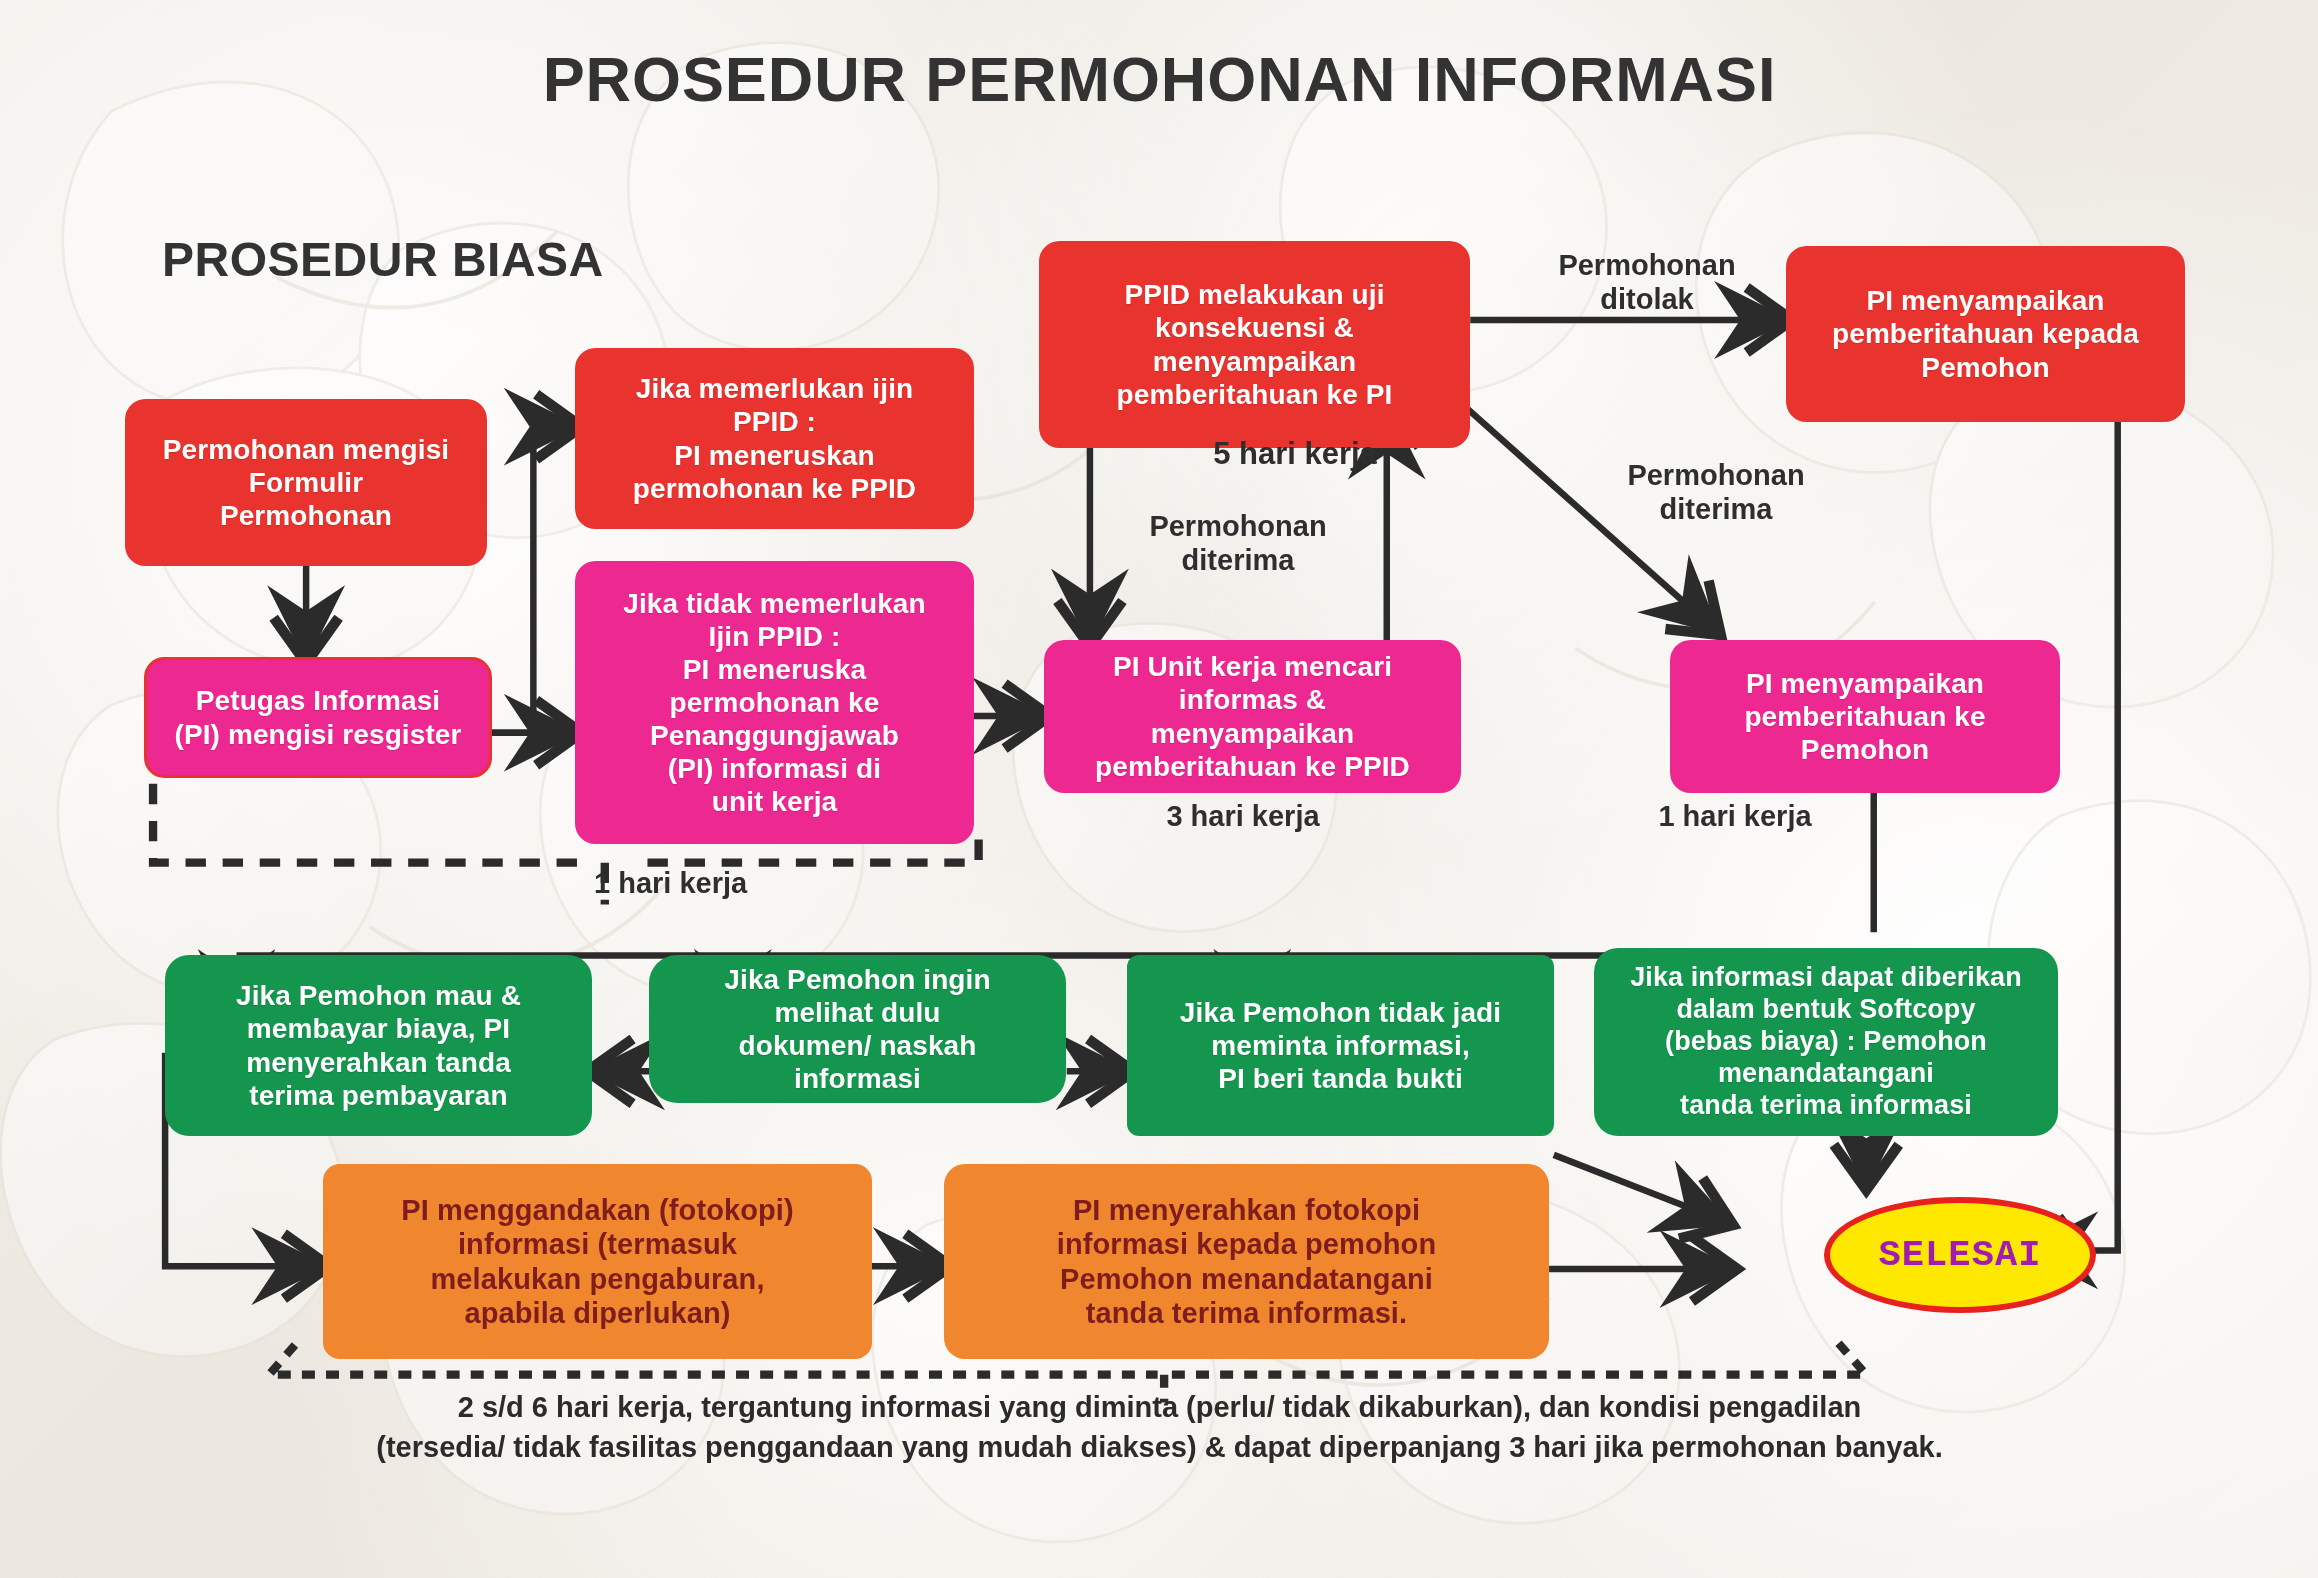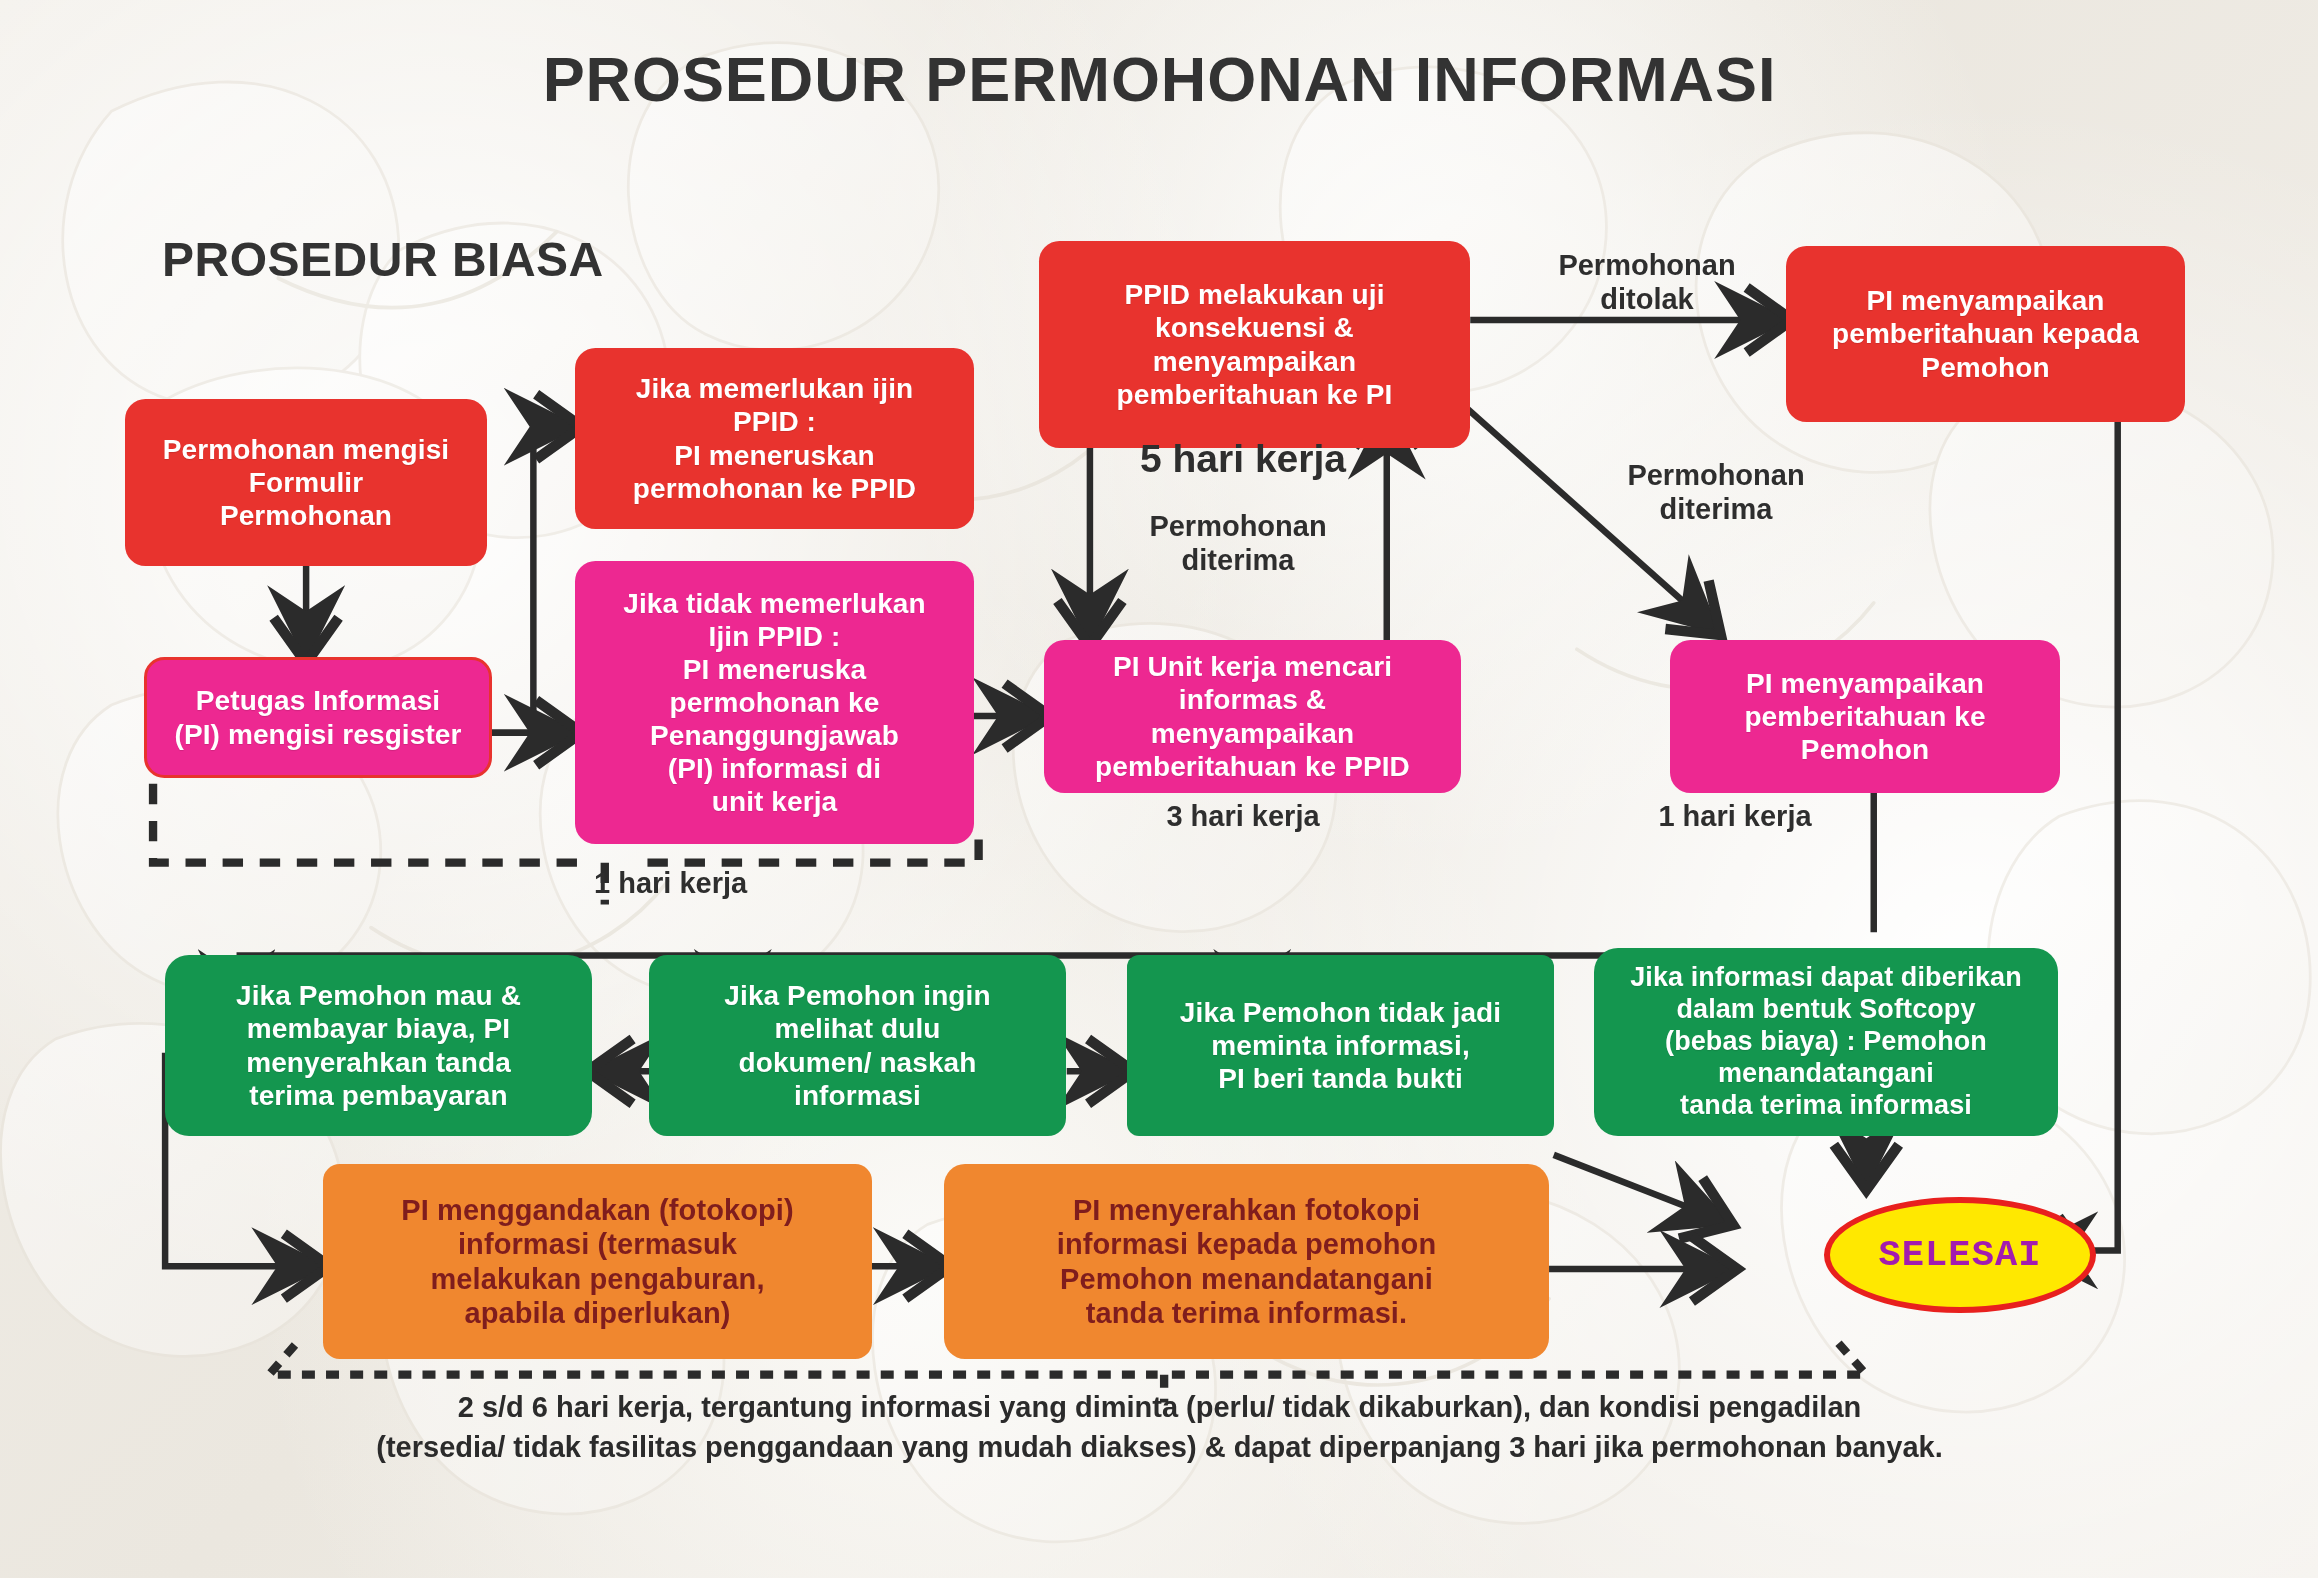--- a/index.html
+++ b/index.html
@@ -251,21 +251,21 @@
 
   <div class="box pink" style="left:1670px; top:640px; width:390px; height:153px; font-size:28px;">PI menyampaikan
 pemberitahuan ke
 Pemohon</div>
 
   <div class="box green" style="left:165px; top:955px; width:427px; height:181px; font-size:28px; border-radius:24px;">Jika Pemohon mau &amp;
 membayar biaya, PI
 menyerahkan tanda
 terima pembayaran</div>
 
-  <div class="box green" style="left:649px; top:955px; width:417px; height:181px; font-size:28px; border-radius:18px;">Jika Pemohon ingin
+  <div class="box green" style="left:649px; top:955px; width:417px; height:148px; font-size:28px; border-radius:28px;">Jika Pemohon ingin
 melihat dulu
 dokumen/ naskah
 informasi</div>
 
   <div class="box green" style="left:1127px; top:955px; width:427px; height:181px; font-size:28px; border-radius:12px;">Jika Pemohon tidak jadi
 meminta informasi,
 PI beri tanda bukti</div>
 
   <div class="box green" style="left:1594px; top:948px; width:464px; height:188px; font-size:27px; border-radius:24px;">Jika informasi dapat diberikan
 dalam bentuk Softcopy
@@ -287,21 +287,21 @@
 
   <div class="label" style="left:1503px; top:249px; width:288px; font-size:29px;">Permohonan
 ditolak</div>
 
   <div class="label" style="left:1577px; top:459px; width:278px; font-size:29px;">Permohonan
 diterima</div>
 
   <div class="label" style="left:1099px; top:510px; width:278px; font-size:29px;">Permohonan
 diterima</div>
 
-  <div class="label" style="left:1113px; top:436px; width:260px; font-size:39px;">5 hari kerja</div>
+  <div class="label" style="left:1165px; top:436px; width:260px; font-size:31px;">5 hari kerja</div>
 
   <div class="label" style="left:1113px; top:800px; width:260px; font-size:29px;">3 hari kerja</div>
 
   <div class="label" style="left:1605px; top:800px; width:260px; font-size:29px;">1 hari kerja</div>
 
   <div class="label" style="left:594px; top:867px; width:232px; font-size:29px; text-align:left;">1 hari kerja</div>
 
   <div id="footnote">2 s/d 6 hari kerja, tergantung informasi yang diminta (perlu/ tidak dikaburkan), dan kondisi pengadilan
 (tersedia/ tidak fasilitas penggandaan yang mudah diakses) &amp; dapat diperpanjang 3 hari jika permohonan banyak.</div>
 

